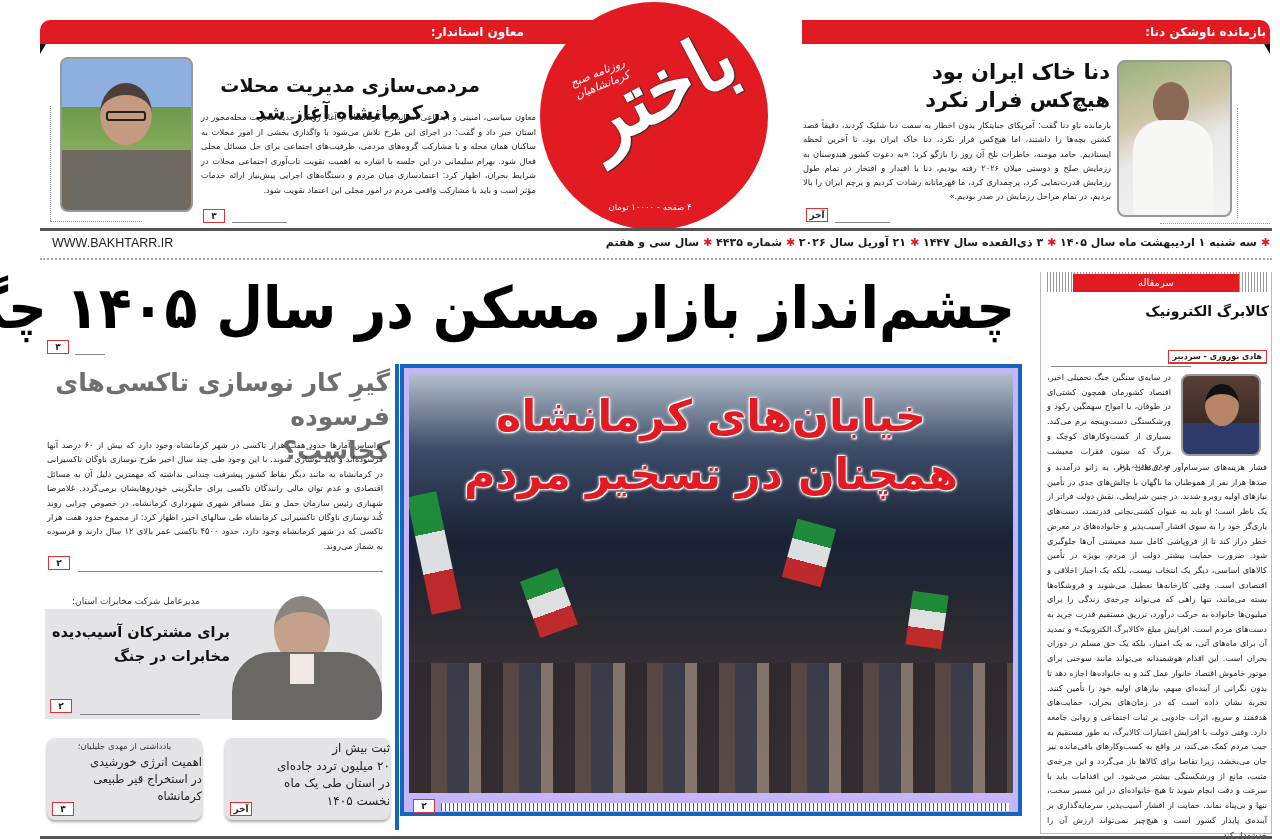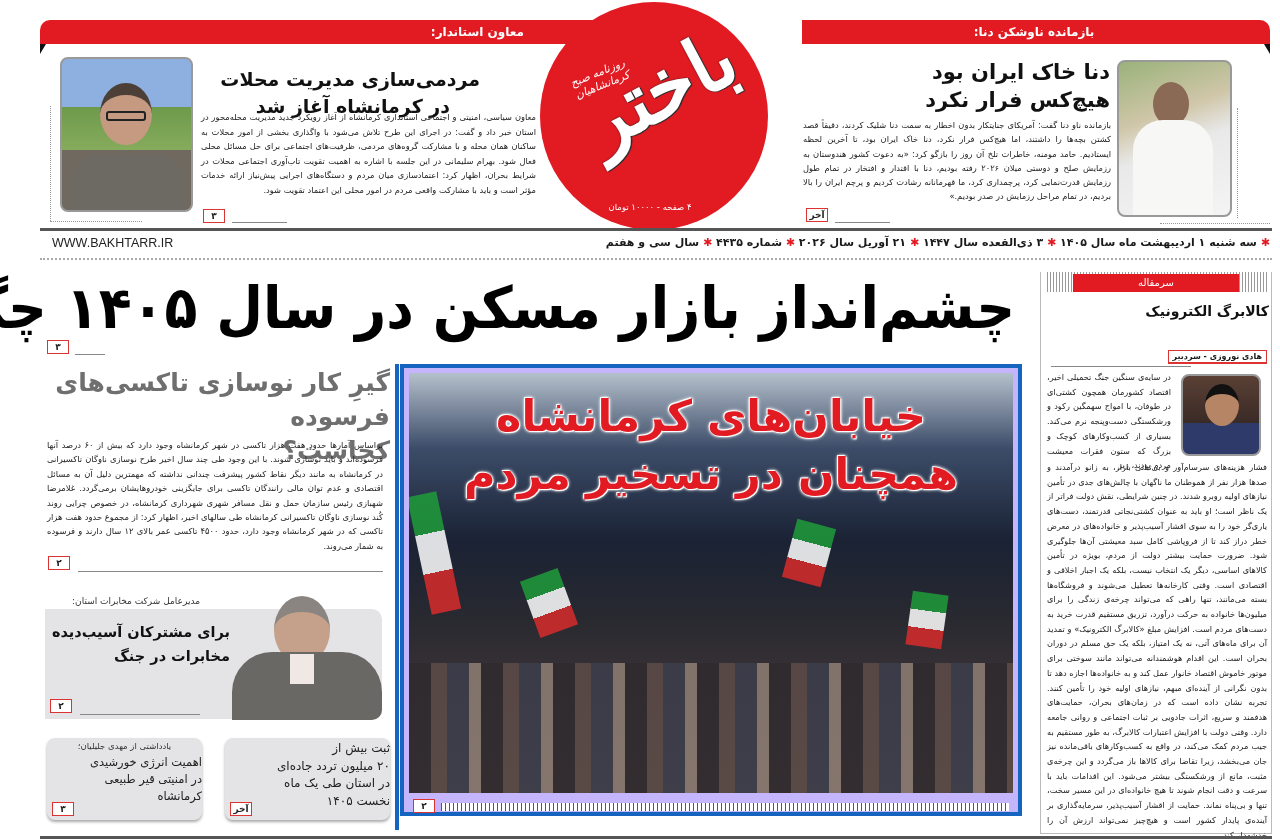--- a/index.html
+++ b/index.html
@@ -15,21 +15,21 @@
 .line{height:1px;background:#888;}
 .dotline{border-top:1px dotted #999;}
 .grayline{height:3px;background:#555;}
 .card{background:#e4e4e6;border-radius:8px;box-shadow:0 2px 3px #aaa;}
 </style>
 </head>
 <body>
 
 <div class="page">
 
-  <div class="abs redbar redbar-r" style="left:802px;top:20px;width:468px;padding-right:4px;text-align:center;">
+  <div class="abs redbar redbar-r" style="left:802px;top:20px;width:468px;padding-right:4px;text-align:right;">
     <span>بازمانده ناوشکن دنا:</span>
   </div>
   <div class="abs" style="right:10px;top:44px;width:0;height:0;border-top:10px solid #111;border-left:6px solid transparent;"></div>
 
   <div class="abs photo" style="left:1117px;top:60px;width:115px;height:157px;background:linear-gradient(160deg,#9ab27a 0%,#cfc6a8 35%,#e9e9ea 55%,#f4f4f4 100%);">
     <div style="position:absolute;left:34px;top:20px;width:36px;height:44px;border-radius:50%;background:#8a6a55;"></div>
     <div style="position:absolute;left:14px;top:58px;width:80px;height:100px;border-radius:30px 30px 0 0;background:#f7f7f5;"></div>
   </div>
   <div class="abs dotline" style="left:1160px;top:223px;width:110px;"></div>
   <div class="abs" style="left:1237px;top:108px;height:110px;border-left:1px dotted #999;"></div>
@@ -48,21 +48,21 @@
   <div class="abs" style="left:40px;top:44px;width:0;height:0;border-top:10px solid #111;border-right:6px solid transparent;"></div>
 
   <div class="abs photo" style="left:60px;top:57px;width:133px;height:155px;background:linear-gradient(180deg,#8db0e0 0%,#8db0e0 32%,#6e9a4b 32%,#86ab5c 60%,#6f6960 60%);">
     <div style="position:absolute;left:38px;top:24px;width:52px;height:62px;border-radius:50%;background:#c59a80;border-top:12px solid #4b3f38;"></div>
     <div style="position:absolute;left:44px;top:52px;width:40px;height:10px;border:2px solid #222;border-radius:3px;"></div>
     <div style="position:absolute;left:10px;top:96px;width:112px;height:60px;border-radius:30px 30px 0 0;background:#6d6a63;"></div>
   </div>
   <div class="abs" style="left:50px;top:106px;height:115px;border-left:1px dotted #999;"></div>
   <div class="abs dotline" style="left:50px;top:221px;width:92px;"></div>
 
-  <div class="abs hl" style="left:200px;top:66px;width:340px;font-size:19px;line-height:27px;padding-right:10px;text-align:right;">
+  <div class="abs hl" style="left:200px;top:72px;width:340px;font-size:19px;line-height:27px;padding-right:10px;text-align:right;">
     <div style="padding-right:50px;">مردمی‌سازی مدیریت محلات</div>
     <div style="padding-right:80px;">در کرمانشاه آغاز شد</div>
   </div>
   <div class="abs body-txt" style="left:201px;top:110px;width:335px;font-size:8.3px;line-height:14.5px;">معاون سیاسی، امنیتی و اجتماعی استانداری کرمانشاه از آغاز رویکرد جدید مدیریت محله‌محور در استان خبر داد و گفت: در اجرای این طرح تلاش می‌شود با واگذاری بخشی از امور محلات به ساکنان همان محله و با مشارکت گروه‌های مردمی، ظرفیت‌های اجتماعی برای حل مسائل محلی فعال شود. بهرام سلیمانی در این جلسه با اشاره به اهمیت تقویت تاب‌آوری اجتماعی محلات در شرایط بحران، اظهار کرد: اعتمادسازی میان مردم و دستگاه‌های اجرایی پیش‌نیاز ارائه خدمات مؤثر است و باید با مشارکت واقعی مردم در امور محلی این اعتماد تقویت شود.</div>
   <div class="abs pgtag" style="left:203px;top:209px;">۳</div>
   <div class="abs line" style="left:232px;top:222px;width:55px;"></div>
 
   <div class="abs" style="left:540px;top:2px;width:228px;height:228px;border-radius:50%;background:#e21b23;">
     <div style="position:absolute;left:40px;top:28px;width:160px;font-size:78px;font-weight:bold;color:#fff;text-shadow:0 0 2px #222,1px 1px 0 #333;font-family:'DejaVu Serif',serif;transform:rotate(-28deg);text-align:center;line-height:120px;">باختر</div>
     <div style="position:absolute;left:5px;top:64px;width:110px;font-size:11px;color:#fff;font-style:italic;transform:rotate(-22deg);text-align:center;">روزنامه صبح کرمانشاهیان</div>
@@ -151,21 +151,21 @@
       <div>۲۰ میلیون تردد جاده‌ای</div>
       <div>در استان طی یک ماه</div>
       <div>نخست ۱۴۰۵</div>
     </div>
     <div class="pgtag" style="position:absolute;left:5px;top:64px;">آخر</div>
   </div>
   <div class="abs card" style="left:47px;top:738px;width:155px;height:82px;">
     <div style="position:absolute;left:0;top:3px;width:155px;text-align:center;font-size:8.5px;color:#333;">یادداشتی از مهدی جلیلیان؛</div>
     <div class="hl" style="position:absolute;left:0;top:16px;width:155px;font-size:11.5px;line-height:17px;font-weight:normal;color:#222;">
       <div>اهمیت انرژی خورشیدی</div>
-      <div>در امنیتی قیر طبیعی</div>
+      <div>در استخراج قیر طبیعی</div>
       <div>کرمانشاه</div>
     </div>
     <div class="pgtag" style="position:absolute;left:5px;top:64px;">۳</div>
   </div>
 
   <div class="abs" style="left:395px;top:364px;width:4px;height:466px;background:#1565c0;"></div>
   <div class="abs grayline" style="left:40px;top:836px;width:1232px;height:3px;"></div>
 </div>
 
 </body></html>

